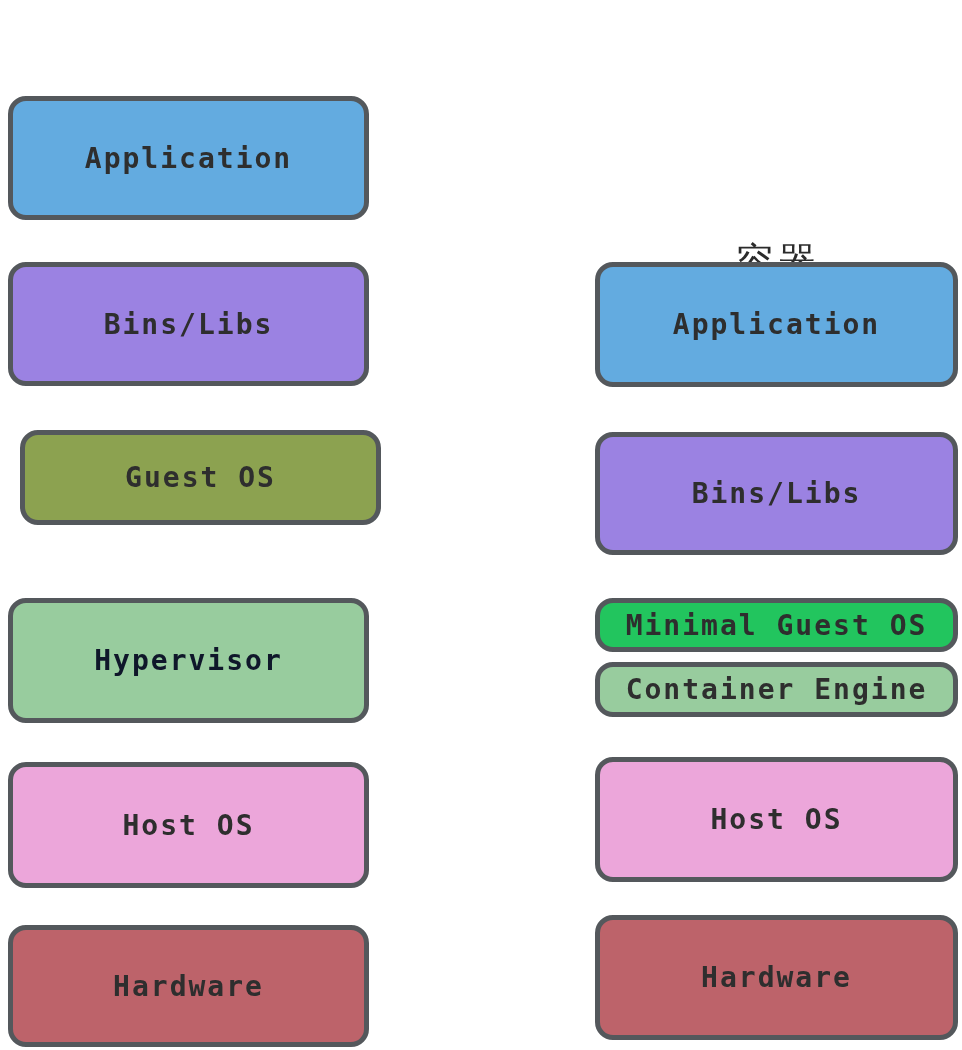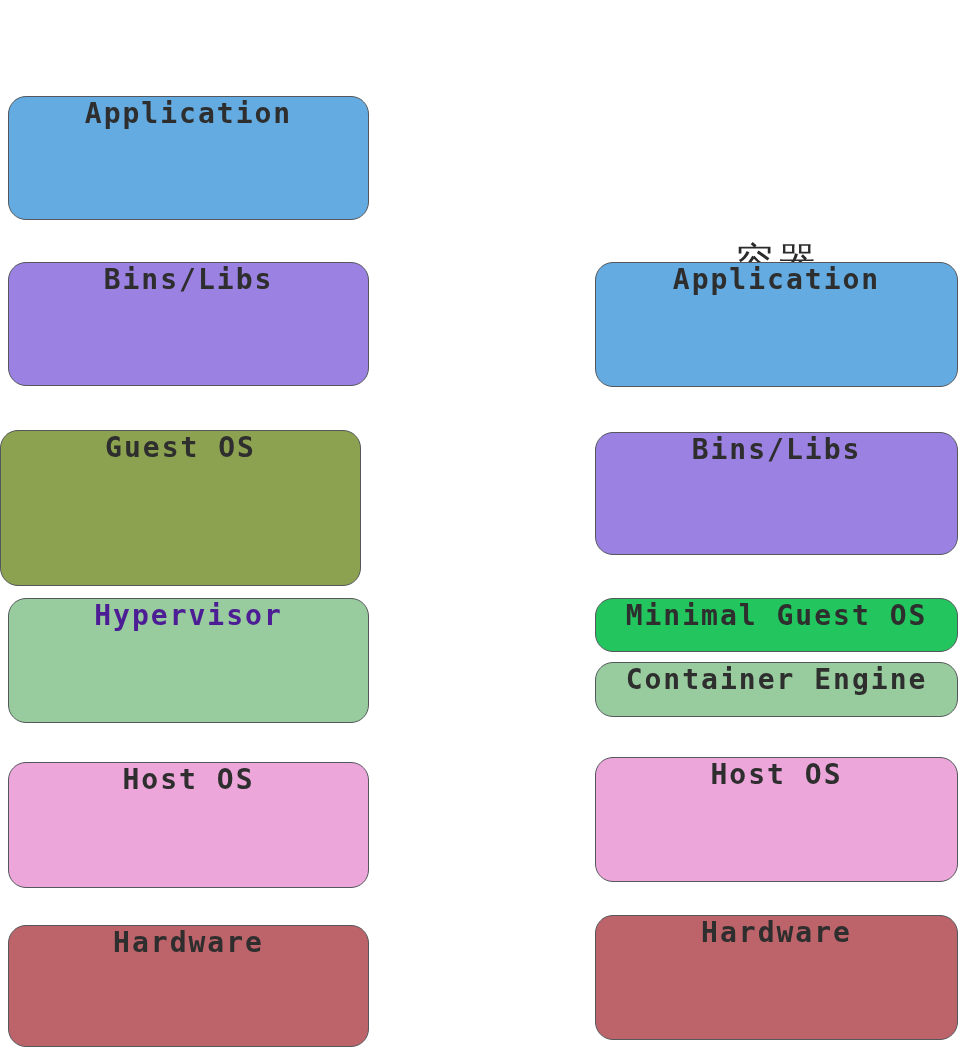--- a/index.html
+++ b/index.html
@@ -22,24 +22,24 @@
     letter-spacing: 2px;
     color: #2b2b2b;
     text-align: center;
     white-space: nowrap;
     transform: translateX(-50%);
     line-height: 1;
   }
   .layer-box {
     position: absolute;
     box-sizing: border-box;
-    border: 1px solid #701a75;
+    border: 5px solid #701a75;
     border-radius: 18px;
     display: flex;
-    align-items: flex-start;
+    align-items: center;
     justify-content: center;
   }
   .layer-label {
     font-family: "DejaVu Sans Mono", "Liberation Mono", monospace;
     font-weight: bold;
     font-size: 28px;
     letter-spacing: 2px;
     color: #2e2e2e;
     white-space: nowrap;
   }
@@ -49,25 +49,25 @@
 
 <div class="canvas">
   <div class="col-title" style="left:777px; top:207px;margin-top:35px;">容器</div>
   <div id="vm-column">
       <div class="layer-box" style="left: 8px; top: 96px; width: 361px; height: 124px; background: rgb(99, 171, 224); border-color: rgb(84, 88, 92);">
         <span class="layer-label" style="color: rgb(46, 46, 46);">Application</span>
       </div>
       <div class="layer-box" style="left: 8px; top: 262px; width: 361px; height: 124px; background: rgb(155, 130, 226); border-color: rgb(84, 88, 92);">
         <span class="layer-label" style="color: rgb(46, 46, 46);">Bins/Libs</span>
       </div>
-      <div class="layer-box" style="left: 0; top: 430px; width: 361px; height: 156px; background: rgb(140, 162, 80); border-color: rgb(84, 88, 92);">
+      <div class="layer-box" style="left: 20px; top: 430px; width: 361px; height: 95px; background: rgb(140, 162, 80); border-color: rgb(84, 88, 92);">
         <span class="layer-label" style="color: rgb(46, 46, 46);">Guest OS</span>
       </div>
       <div class="layer-box" style="left: 8px; top: 598px; width: 361px; height: 125px; background: rgb(152, 204, 158); border-color: rgb(84, 88, 92);">
-        <span class="layer-label" style="color: #4c1d95;">Hypervisor</span>
+        <span class="layer-label" style="color: #0f172a;">Hypervisor</span>
       </div>
       <div class="layer-box" style="left: 8px; top: 762px; width: 361px; height: 126px; background: rgb(236, 166, 218); border-color: rgb(84, 88, 92);">
         <span class="layer-label" style="color: rgb(46, 46, 46);">Host OS</span>
       </div>
       <div class="layer-box" style="left: 8px; top: 925px; width: 361px; height: 122px; background: rgb(189, 99, 106); border-color: rgb(84, 88, 92);">
         <span class="layer-label" style="color: rgb(46, 46, 46);">Hardware</span>
       </div>
     </div>
   <div id="container-column">
       <div class="layer-box" style="left: 595px; top: 262px; width: 363px; height: 125px; background: rgb(99, 171, 224); border-color: rgb(84, 88, 92);">

